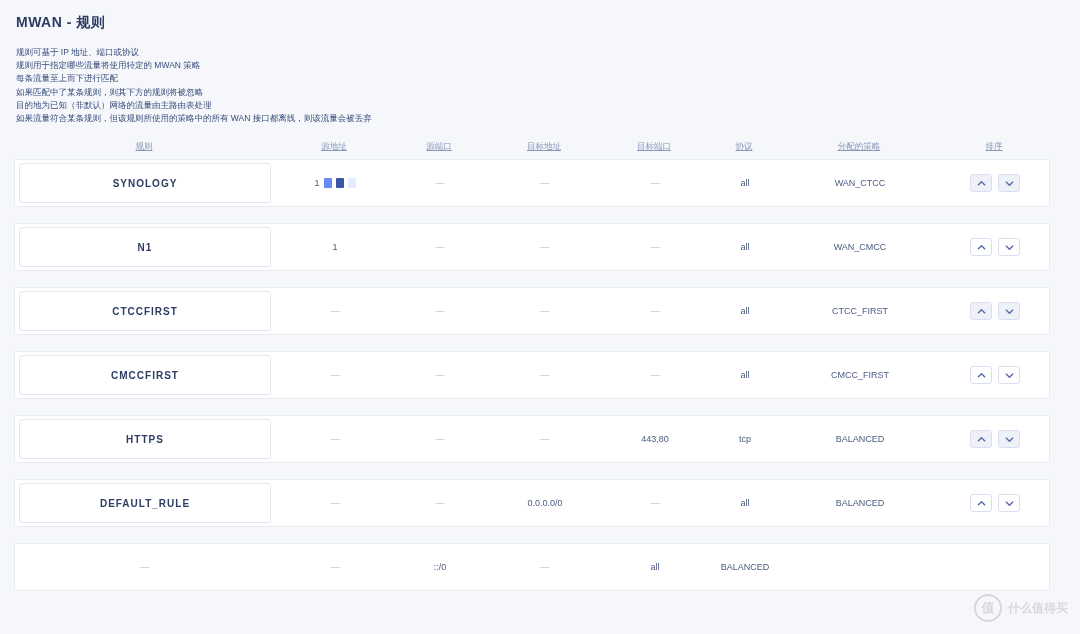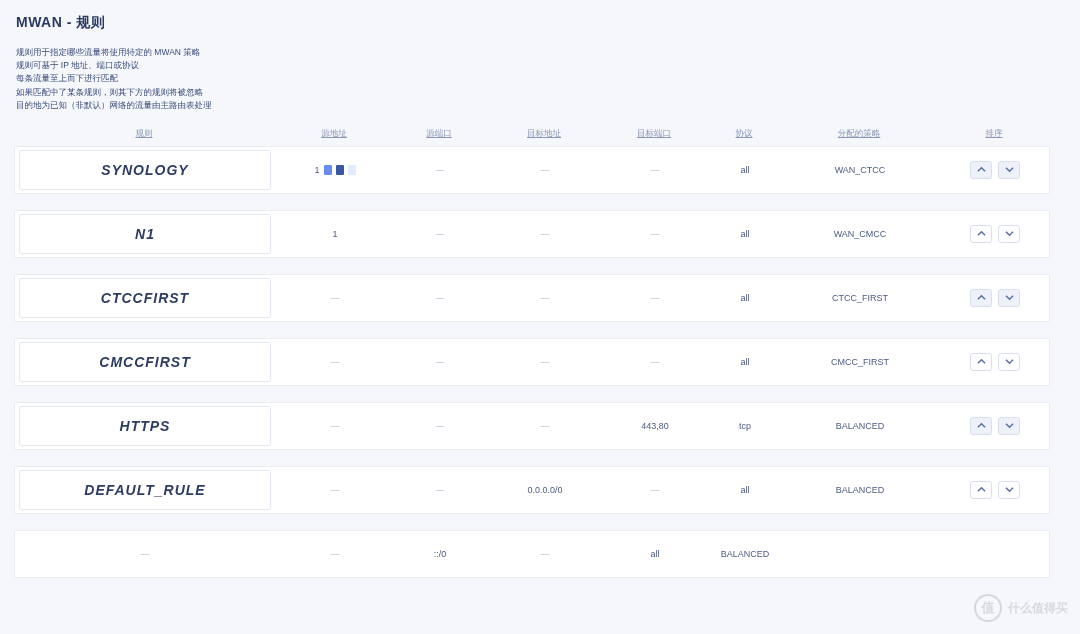--- a/index.html
+++ b/index.html
@@ -62,23 +62,22 @@
     height: 40px;
     display: flex;
     align-items: center;
     justify-content: center;
     border: 1px solid #e3e7f2;
     border-radius: 3px;
     background: #ffffff;
     font-weight: 600;
     letter-spacing: 1px;
     color: #2d3c63;
-    font-size: 14px;
+    font-size: 10px;
     margin: 0 4px;
-    font-style: italic;
   }
   .dash { color: #b7c0d8; }
   .src-cell { display:flex; align-items:center; justify-content:center; gap:4px; color:#4b5b82; font-size:9px; }
   .bar { display:inline-block; width:8px; height:10px; background:#3a57a6; border-radius:1px; }
   .bar.mid { background:#6a8bf2; }
   .bar.faint { background:#e2ebff; }
   .ctrls { display:flex; align-items:center; justify-content:center; gap:6px; }
   .btn {
     width: 22px; height: 18px;
     border: 1px solid #d9dfee;
@@ -105,25 +104,26 @@
     display:flex; align-items:center; justify-content:center;
     margin-right:6px; font-size:13px;
   }
 </style>
 </head>
 <body>
 
 <div class="page">
   <div class="title">MWAN - 规则</div>
   <div class="desc" id="desc">
+      <div>规则可基于 IP 地址、端口或协议</div>
       <div>规则用于指定哪些流量将使用特定的 MWAN 策略</div>
-      <div>规则可基于 IP 地址、端口或协议</div>
       <div>每条流量至上而下进行匹配</div>
       <div>如果匹配中了某条规则，则其下方的规则将被忽略</div>
       <div>目的地为已知（非默认）网络的流量由主路由表处理</div>
+      <div>如果流量符合某条规则，但该规则所使用的策略中的所有 WAN 接口都离线，则该流量会被丢弃</div>
     </div>
 
   <div class="tbl">
     <div class="hdr">
       <div>规则</div>
       <div>源地址</div>
       <div>源端口</div>
       <div>目标地址</div>
       <div>目标端口</div>
       <div>协议</div>

